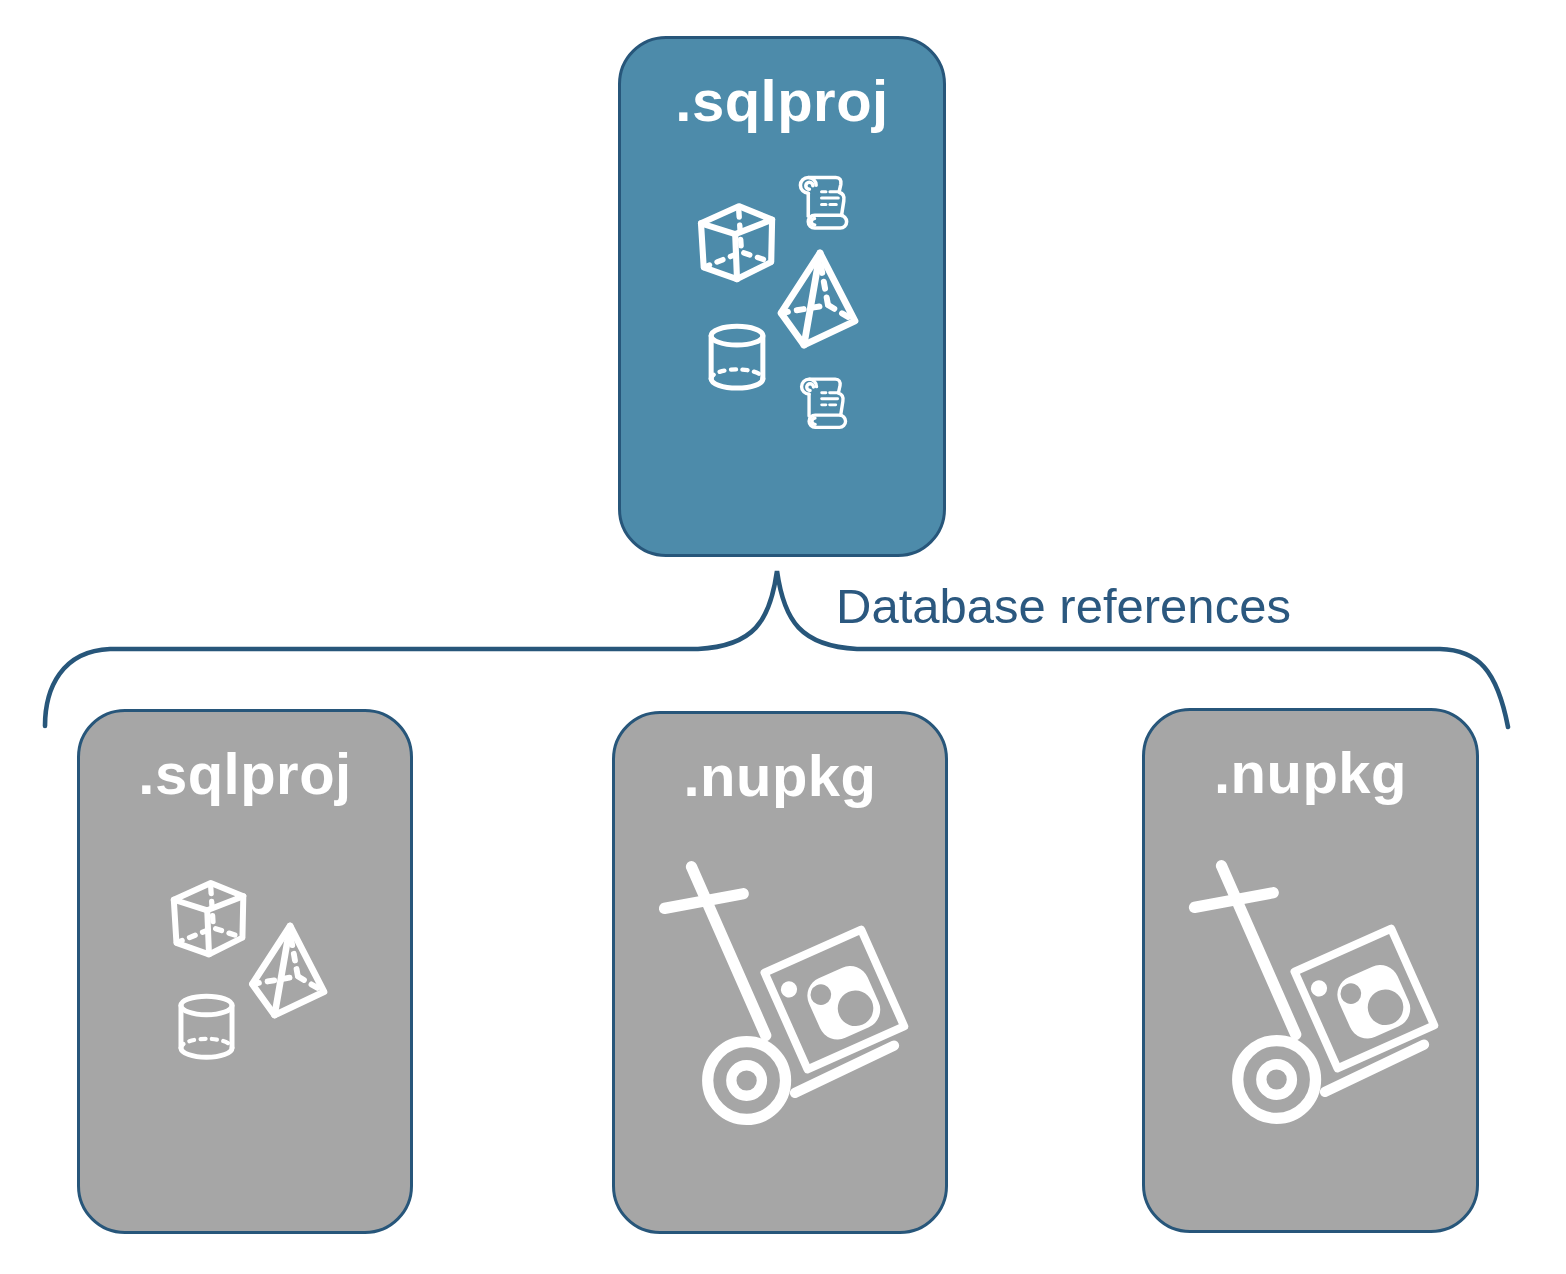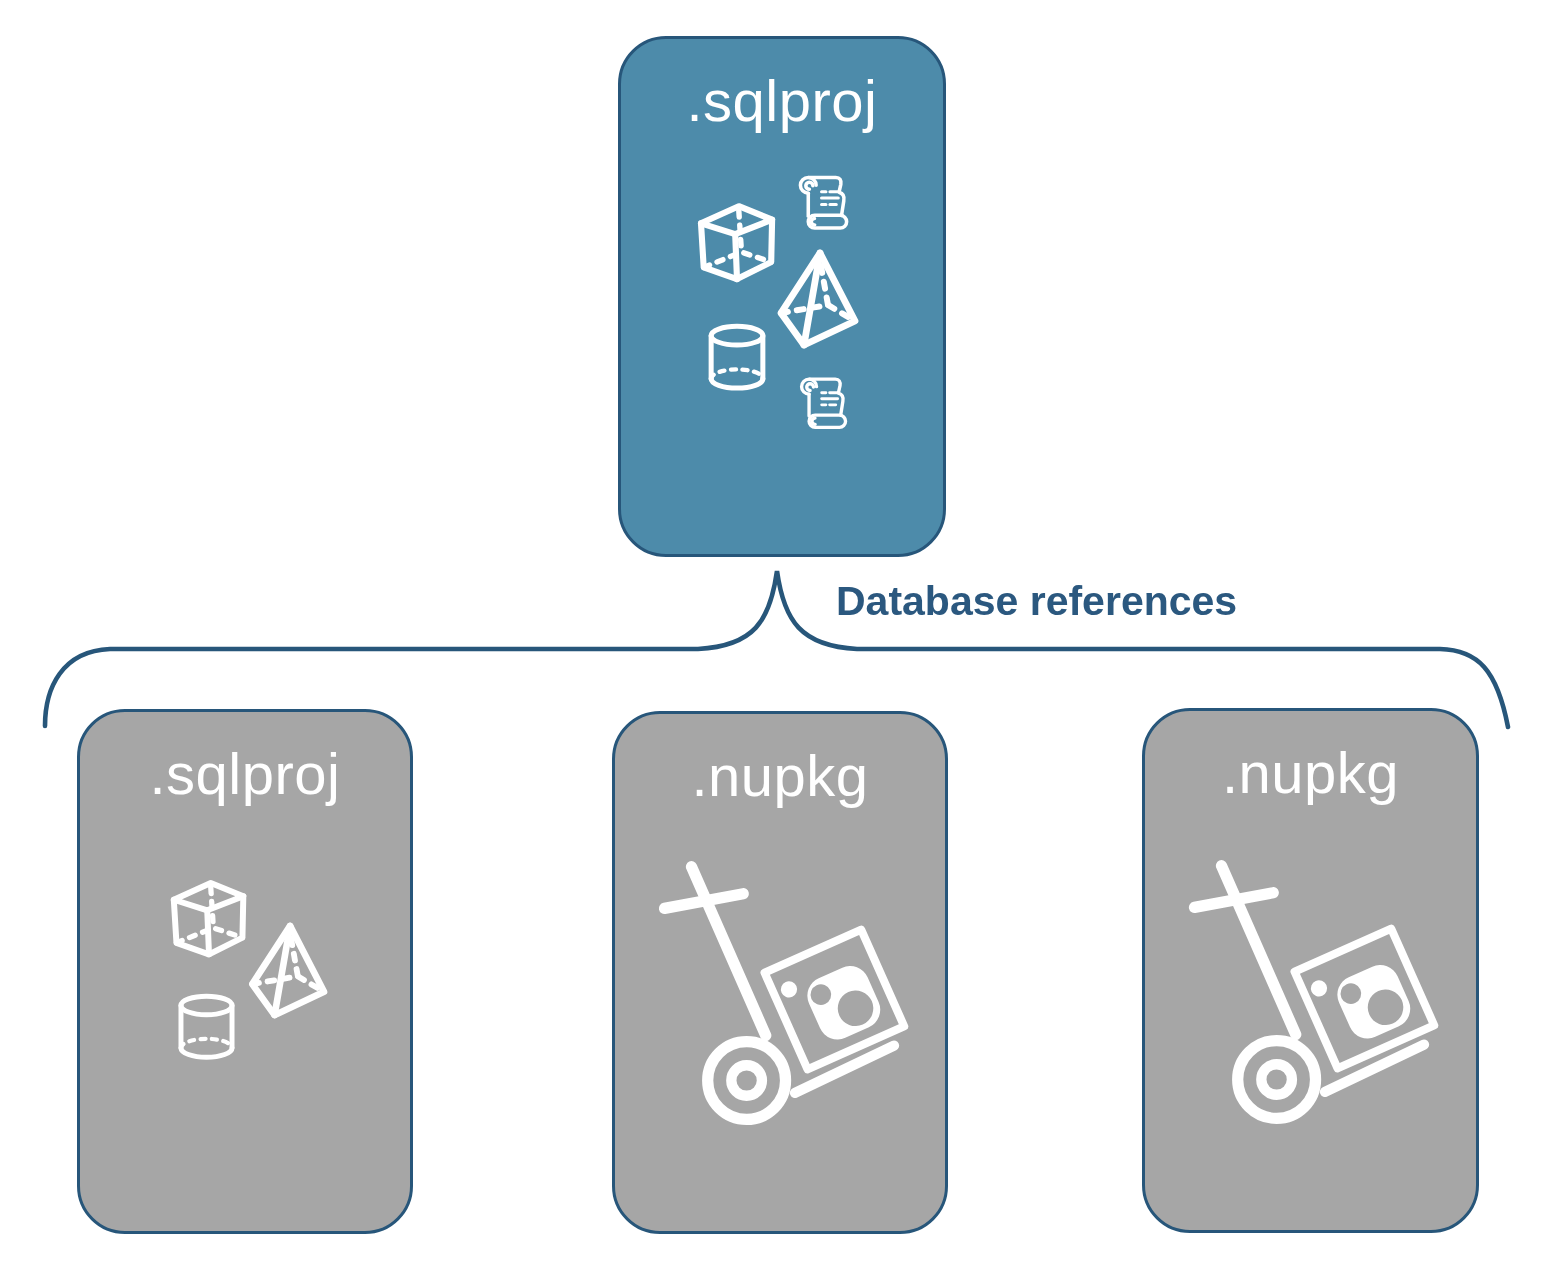--- a/index.html
+++ b/index.html
@@ -16,31 +16,31 @@
     border-radius:48px;
     box-sizing:border-box;
   }
   .node.blue{ background:#4D8BAA; }
   .node.gray{ background:#A6A6A6; --knockout:#A6A6A6; }
   .node-title{
     position:absolute;
     top:30px;left:0;right:0;
     text-align:center;
     font-size:58px;
-    font-weight:normal;
+    font-weight:bold;
     color:#ffffff;
     letter-spacing:0.5px;
     line-height:1.1;
   }
   .icon{ position:absolute; color:#ffffff; }
   .edge-label{
     position:absolute;
     left:836px;top:578px;
-    font-size:41px;
-    font-weight:bold;
+    font-size:49px;
+    font-weight:normal;
     color:#2B587F;
     white-space:nowrap;
   }
   .brace-layer{
     position:absolute;inset:0;
     width:1566px;height:1274px;
     pointer-events:none;
   }
   #icon-defs{ position:absolute; width:0; height:0; overflow:hidden; }
 </style>

